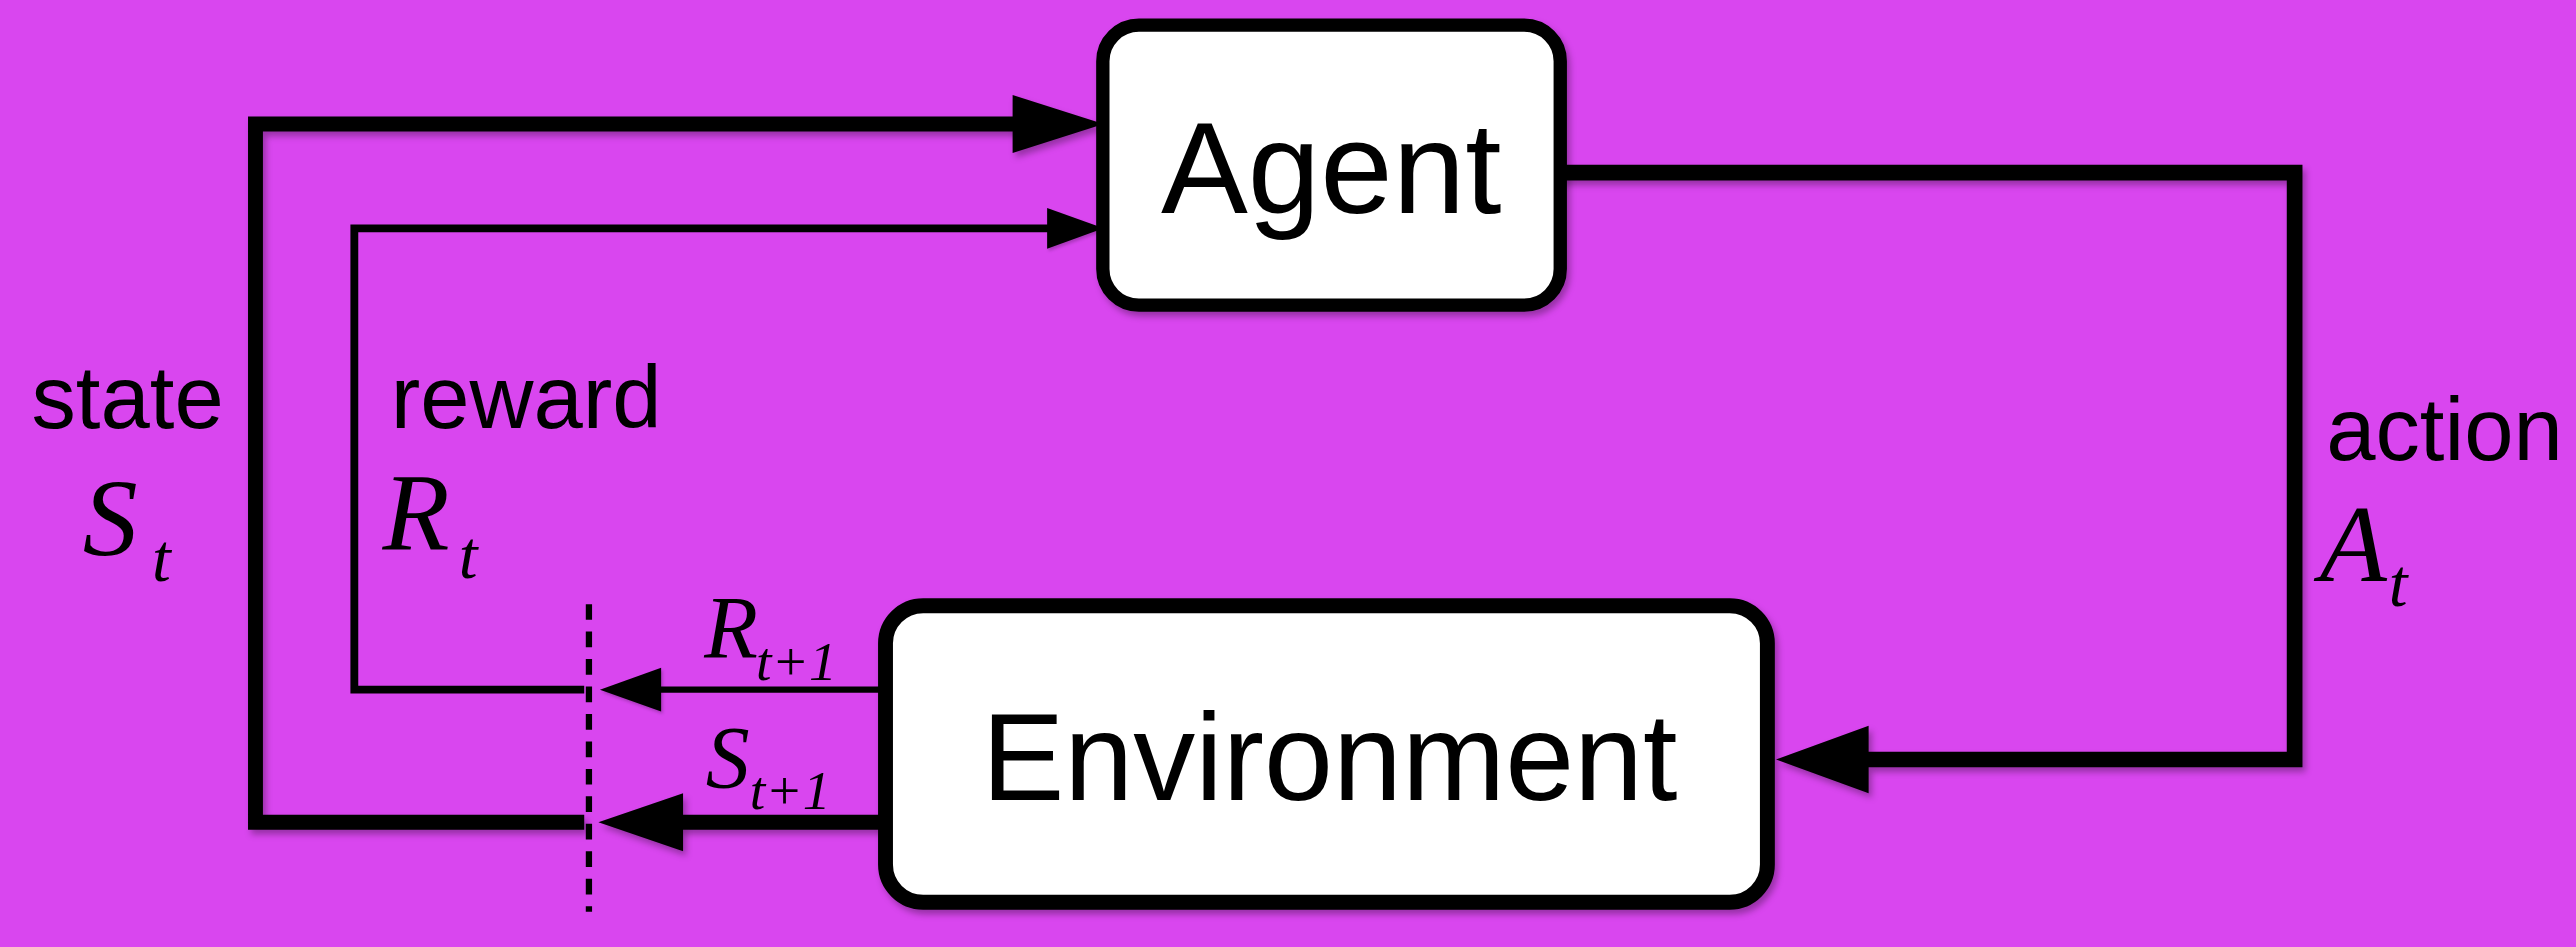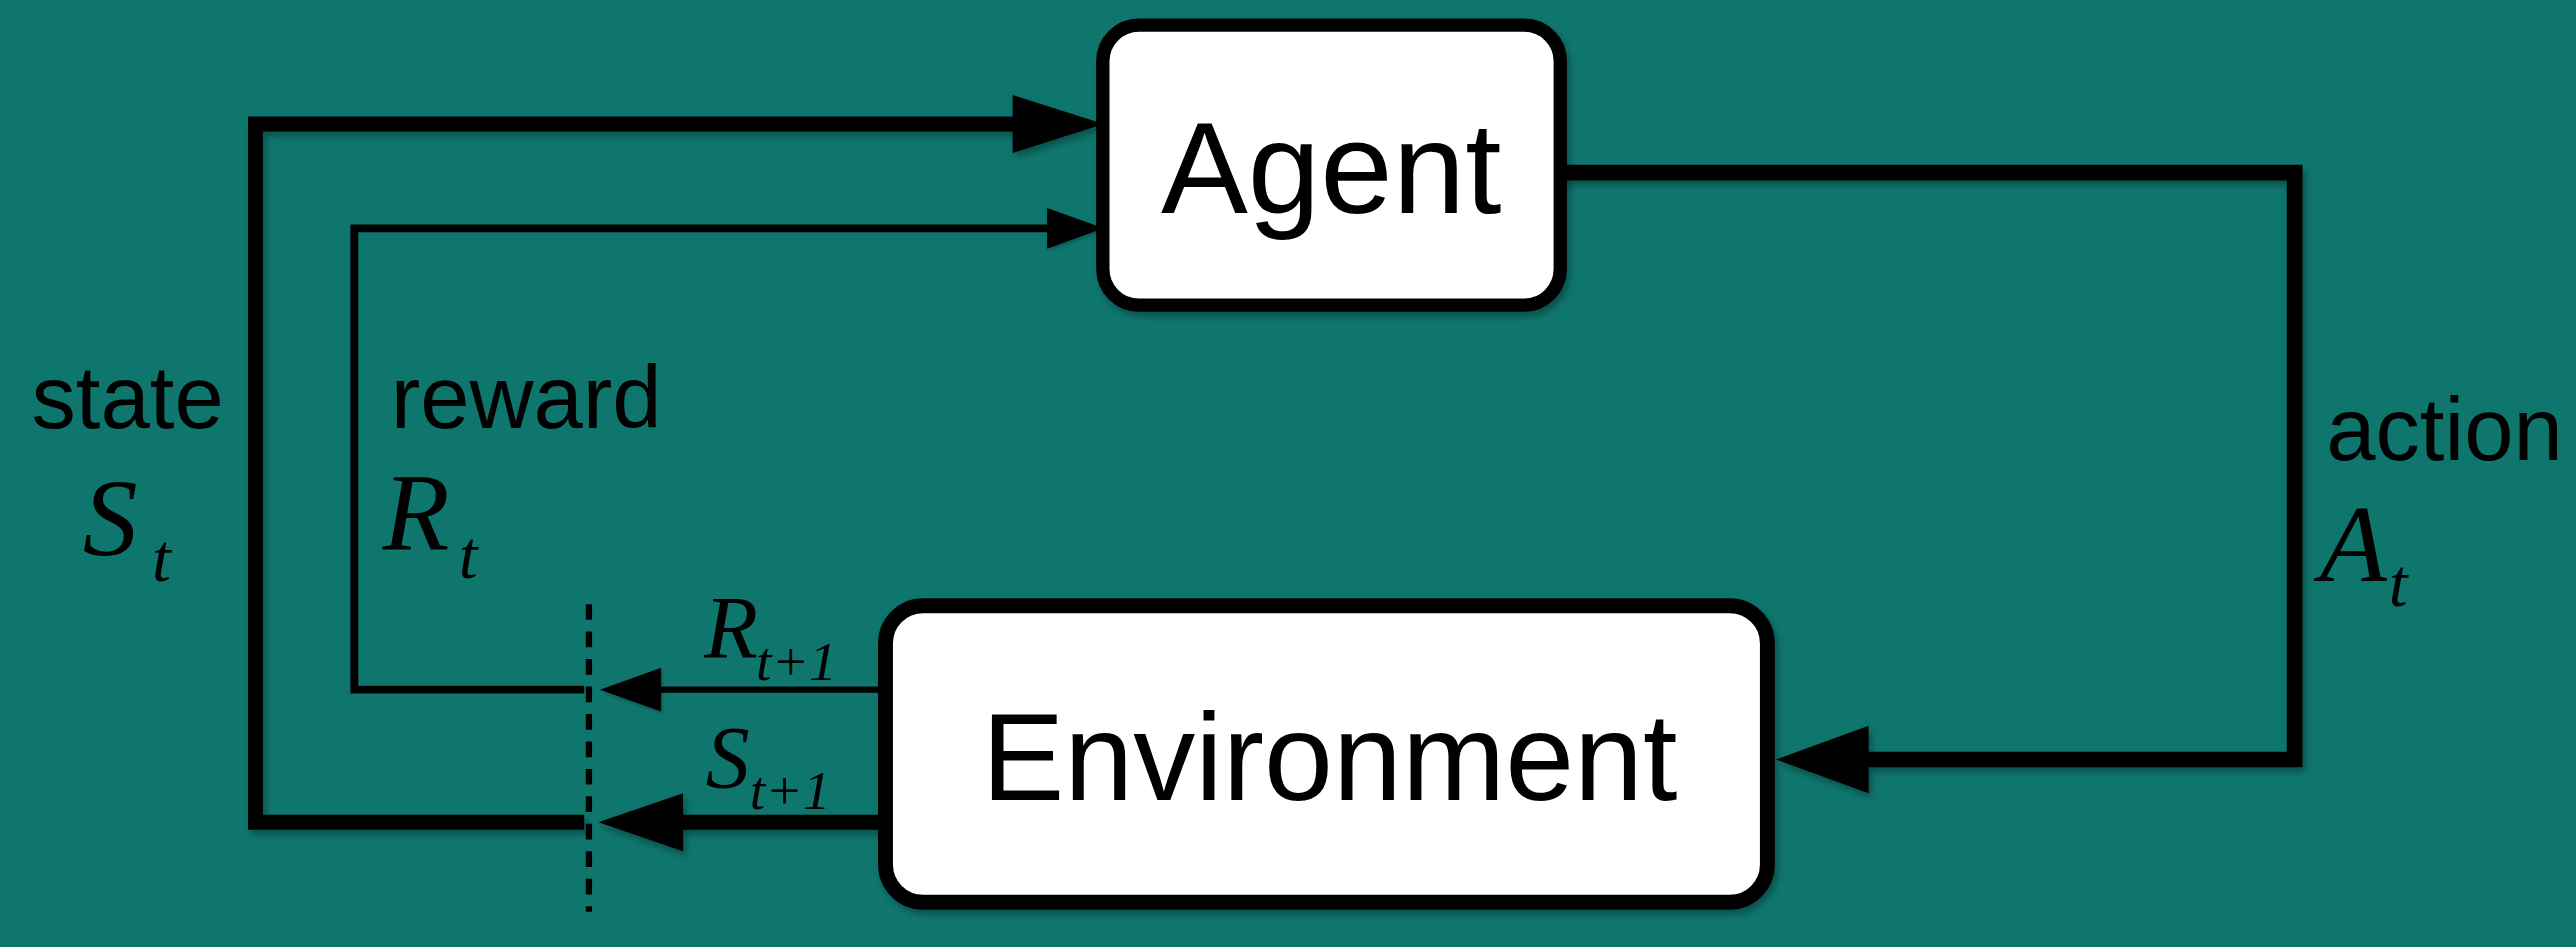--- a/index.html
+++ b/index.html
@@ -5,21 +5,21 @@
 <style>
   html, body {
     margin: 0;
     padding: 0;
     background: #ffffff;
   }
   .stage {
     position: relative;
     width: 2576px;
     height: 947px;
-    background: #0f766e;
+    background: #d946ef;
     overflow: hidden;
   }
   svg { display: block; width: 2576px; height: 947px; }
 
   .ink-stroke   { stroke: #000000; fill: none; }
   .ink-fill     { fill: #000000; stroke: none; }
   .node-box     { fill: #ffffff; stroke: #000000; }
   .shadow       { filter: drop-shadow(4px 6px 4px rgba(0,0,0,0.30)); }
   .shadow-soft  { filter: drop-shadow(2px 3px 2px rgba(0,0,0,0.22)); }
 

